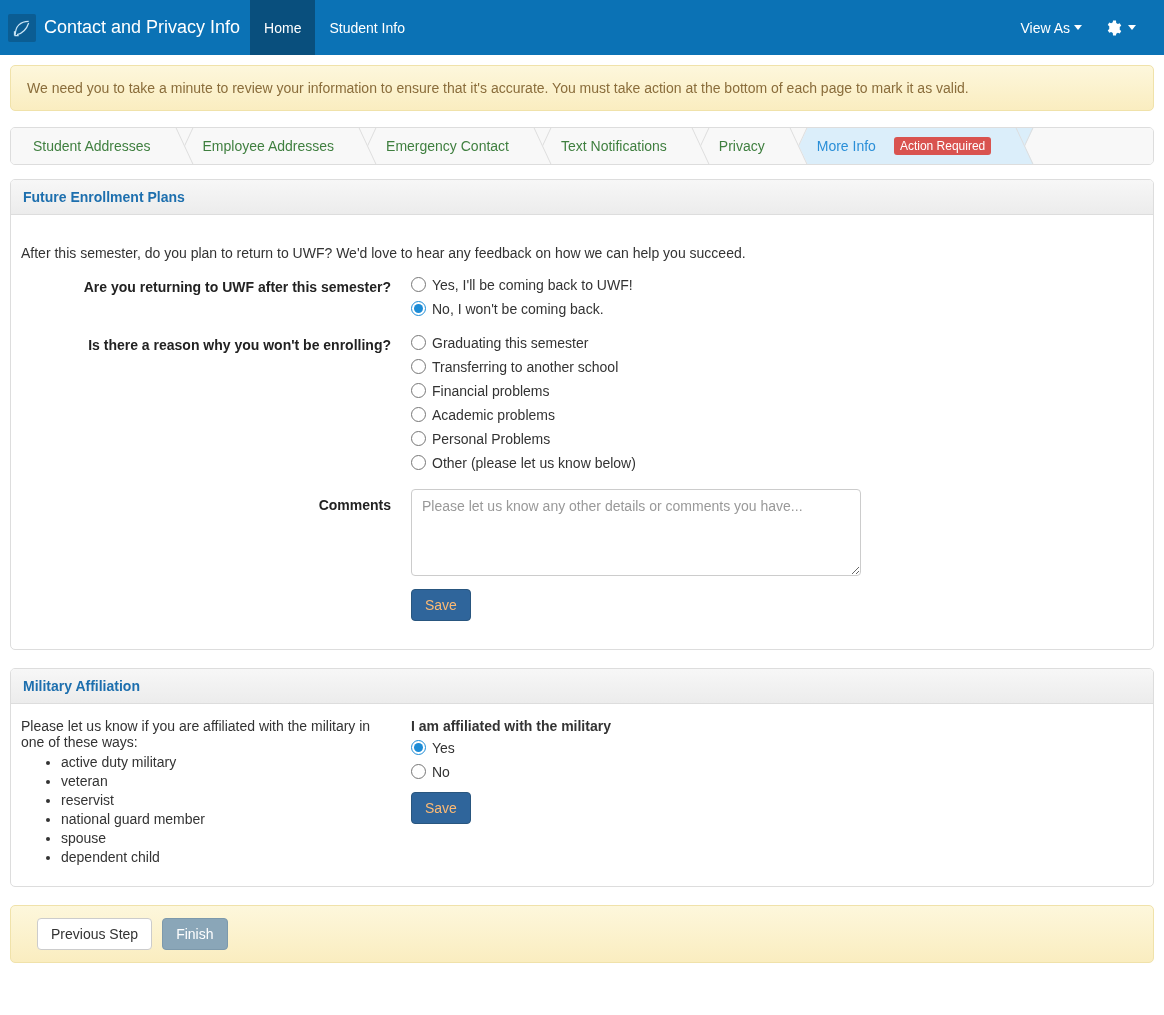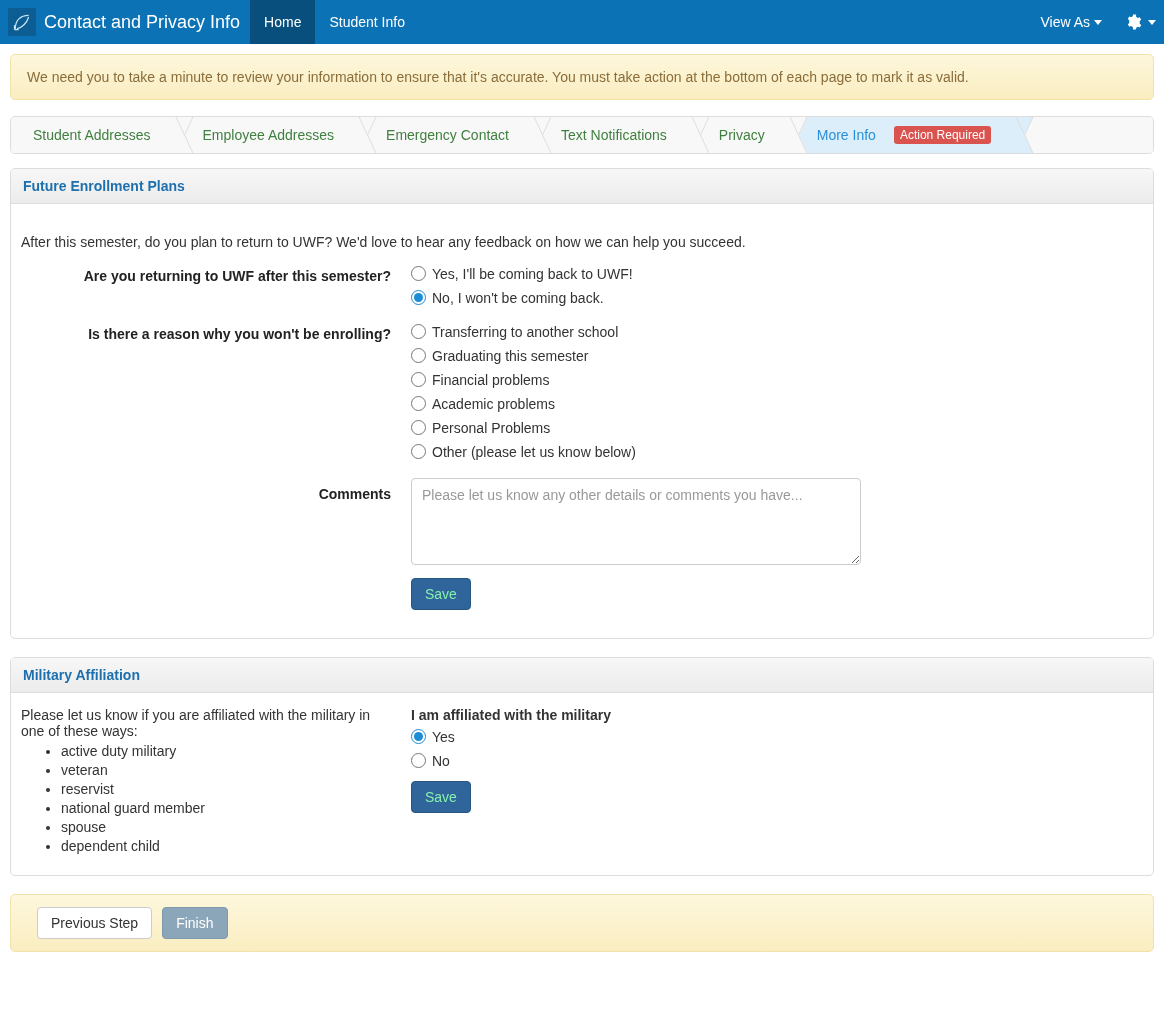--- a/index.html
+++ b/index.html
@@ -1,19 +1,19 @@
 <!DOCTYPE html>
 <html><head>
 <meta charset="utf-8">
 <style>
 * { box-sizing: border-box; margin: 0; padding: 0; }
 body { font-family: "Helvetica Neue", Helvetica, Arial, sans-serif; font-size: 14px; color: #333; background: #fff; }
 
 
-.navbar { background: #0b72b5; color: #fff; height: 44px; display: flex; align-items: stretch; padding: 0 0 0 8px; }
+.navbar { background: #0b72b5; color: #fff; height: 55px; display: flex; align-items: stretch; padding: 0 20px 0 8px; }
 .navbar .brand { display: flex; align-items: center; gap: 8px; padding-right: 10px; font-size: 18px; font-weight: 400; }
 .navbar .brand-badge { width: 28px; height: 28px; background: #0b5d93; display:flex; align-items:center; justify-content:center; border-radius:2px; color:#c7e3f4; }
 .navbar .navitem { display: flex; align-items: center; padding: 0 14px; color: #fff; text-decoration: none; cursor: pointer; }
 .navbar .navitem.active { background: #094f7d; }
 .navbar .spacer { flex: 1; }
 .navbar .caret { display:inline-block; margin-left:4px; width:0; height:0; border-left:4px solid transparent; border-right:4px solid transparent; border-top:5px solid #fff; vertical-align: middle; }
 .navbar .gear { display:flex; align-items:center; padding:0 8px; cursor:pointer; }
 
 .page { padding: 10px; }
 
@@ -49,21 +49,21 @@
 
 .form-row { display:flex; margin-bottom: 10px; }
 .form-row .form-label { width: 390px; text-align:right; padding-right: 20px; font-weight:bold; color:#222; padding-top:2px; }
 .form-row .form-control { flex:1; }
 .radio-line { display:flex; align-items:flex-start; gap:6px; margin-bottom:8px; color:#333; }
 .radio-line input[type=radio] { width:15px; height:15px; accent-color:#1d8cd6; cursor:pointer; }
 textarea.comments { width:450px; max-width:100%; height:87px; border:1px solid #ccc; border-radius:4px; padding:8px 10px; font-family:inherit; font-size:14px; color:#555; resize:both; }
 textarea.comments::placeholder { color:#999; }
 
 .btn { display:inline-block; border-radius:4px; padding:7px 13px; font-size:14px; cursor:pointer; border:1px solid transparent; }
-.btn-primary { background:#2f659b; color:#86efac; border-color:#29567f; }
+.btn-primary { background:#2f659b; color:#fdba74; border-color:#29567f; }
 .btn-default { background:#fff; color:#333; border:1px solid #ccc; }
 .btn-muted { background:#8aa6b8; color:#fff; border-color:#7d99ab; }
 
 
 .two-col { display:flex; gap:30px; }
 .col-left { width: 360px; }
 .col-right { flex:1; }
 .col-left p { margin-bottom:4px; }
 .col-left ul { list-style: disc; padding-left: 40px; }
 .col-left ul li { margin: 3px 0; }
@@ -151,25 +151,25 @@
             <span>No, I won't be coming back.</span>
           </label>
         </div>
       </div>
 
       <div class="form-row">
         <div class="form-label">Is there a reason why you won't be enrolling?</div>
         <div class="form-control">
           <label class="radio-line">
             <input type="radio" name="reason" style="">
+              <span>Graduating this semester</span>
+          </label>
+          <label class="radio-line">
+            <input type="radio" name="reason" style="">
               <span>Transferring to another school</span>
-          </label>
-          <label class="radio-line">
-            <input type="radio" name="reason" style="">
-              <span>Graduating this semester</span>
           </label>
           <label class="radio-line">
             <input type="radio" name="reason" style="">
               <span>Financial problems</span>
           </label>
           <label class="radio-line">
             <input type="radio" name="reason" style="">
               <span>Academic problems</span>
           </label>
           <label class="radio-line">

